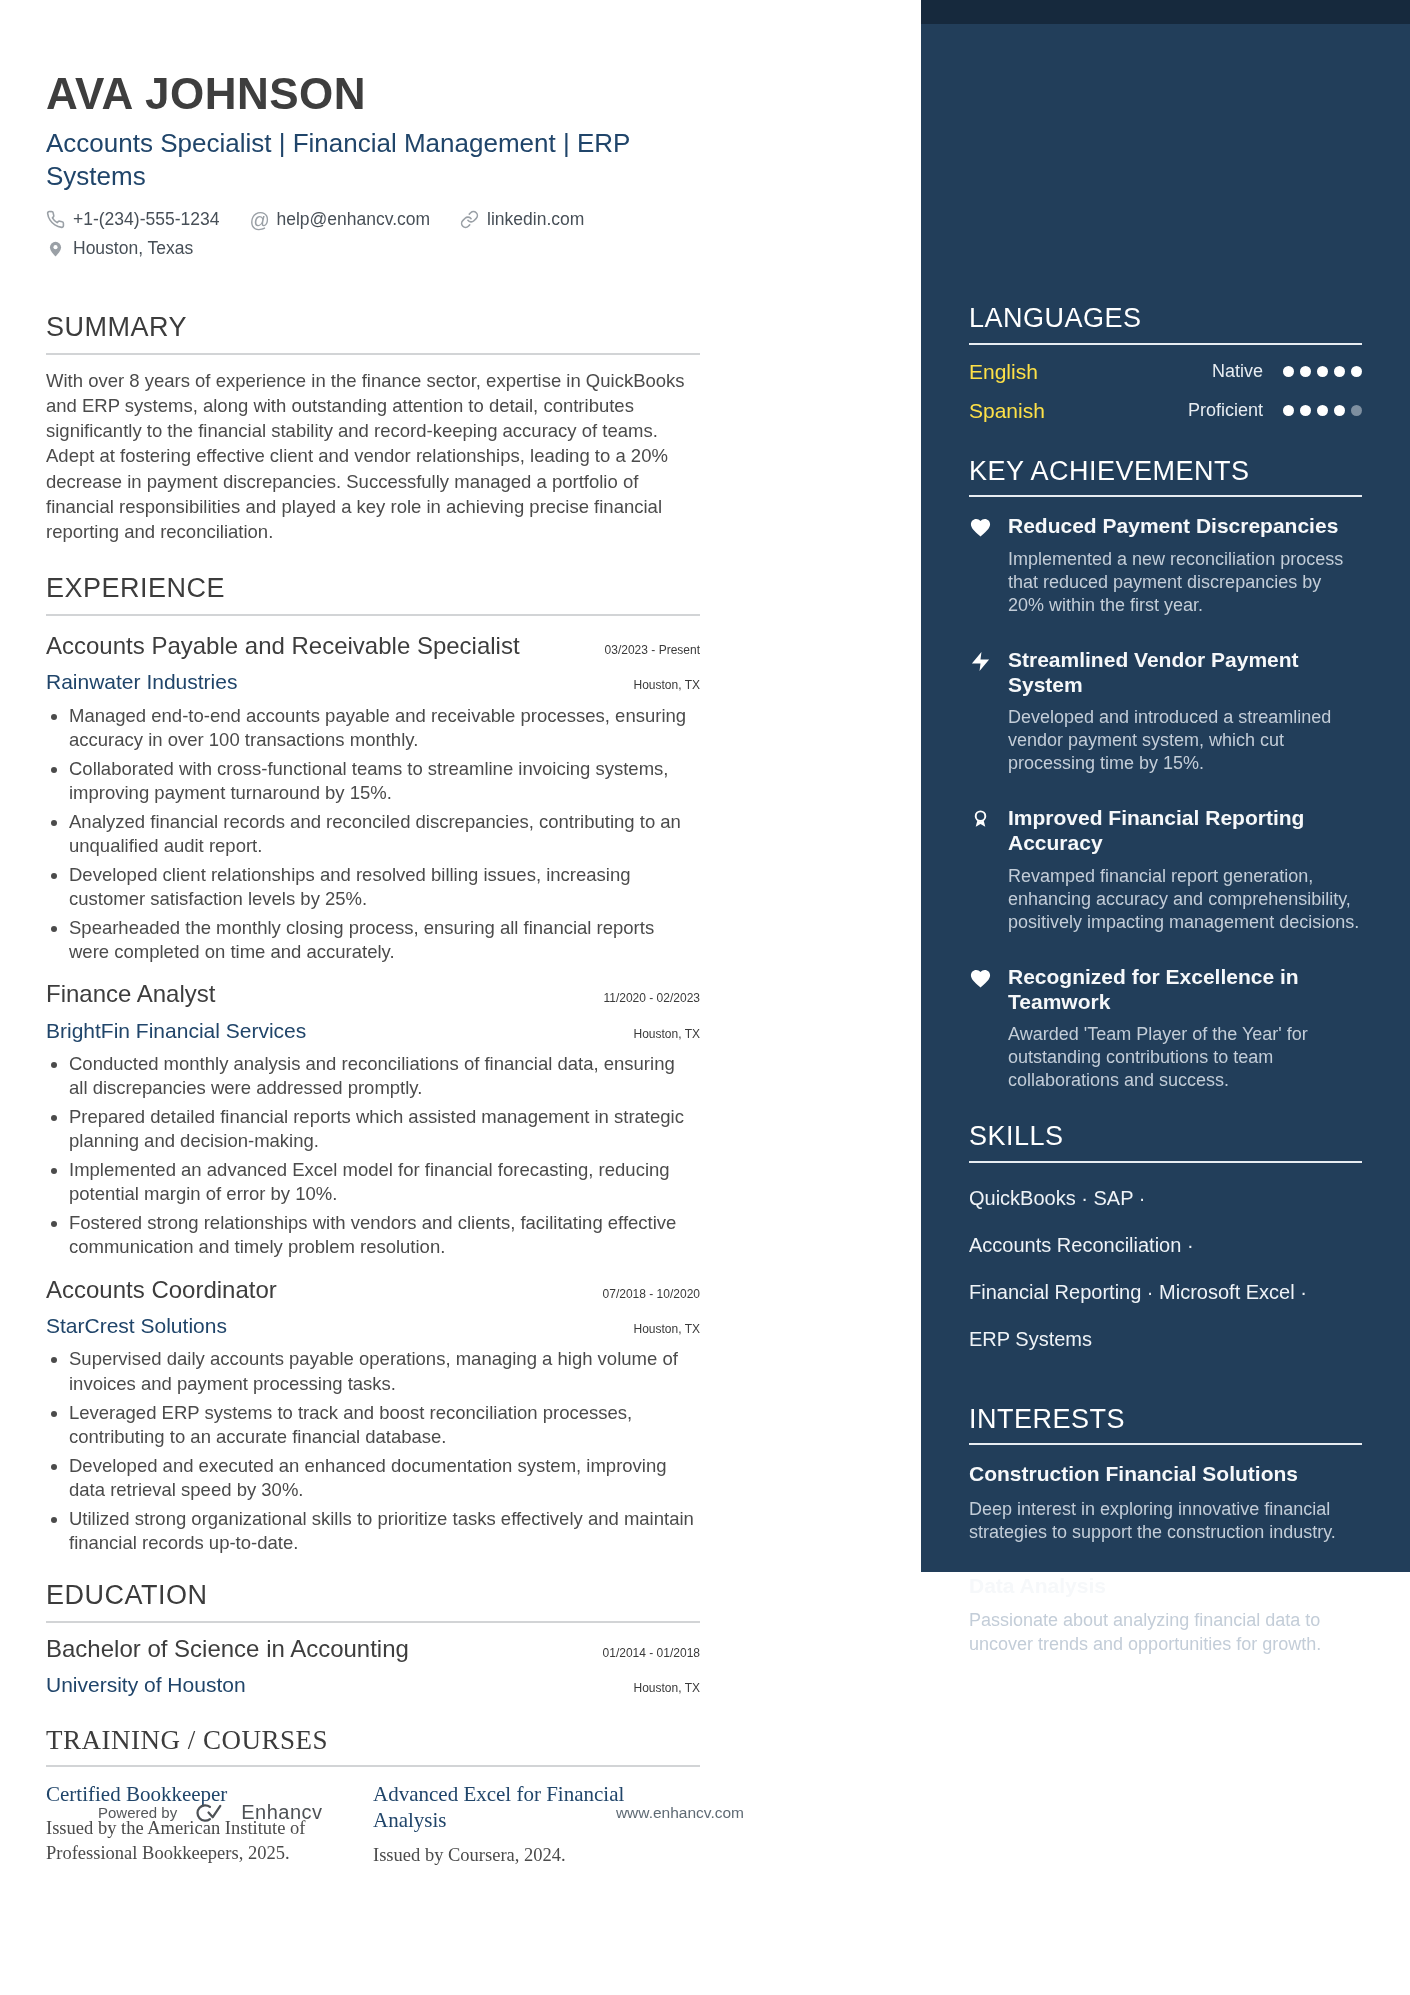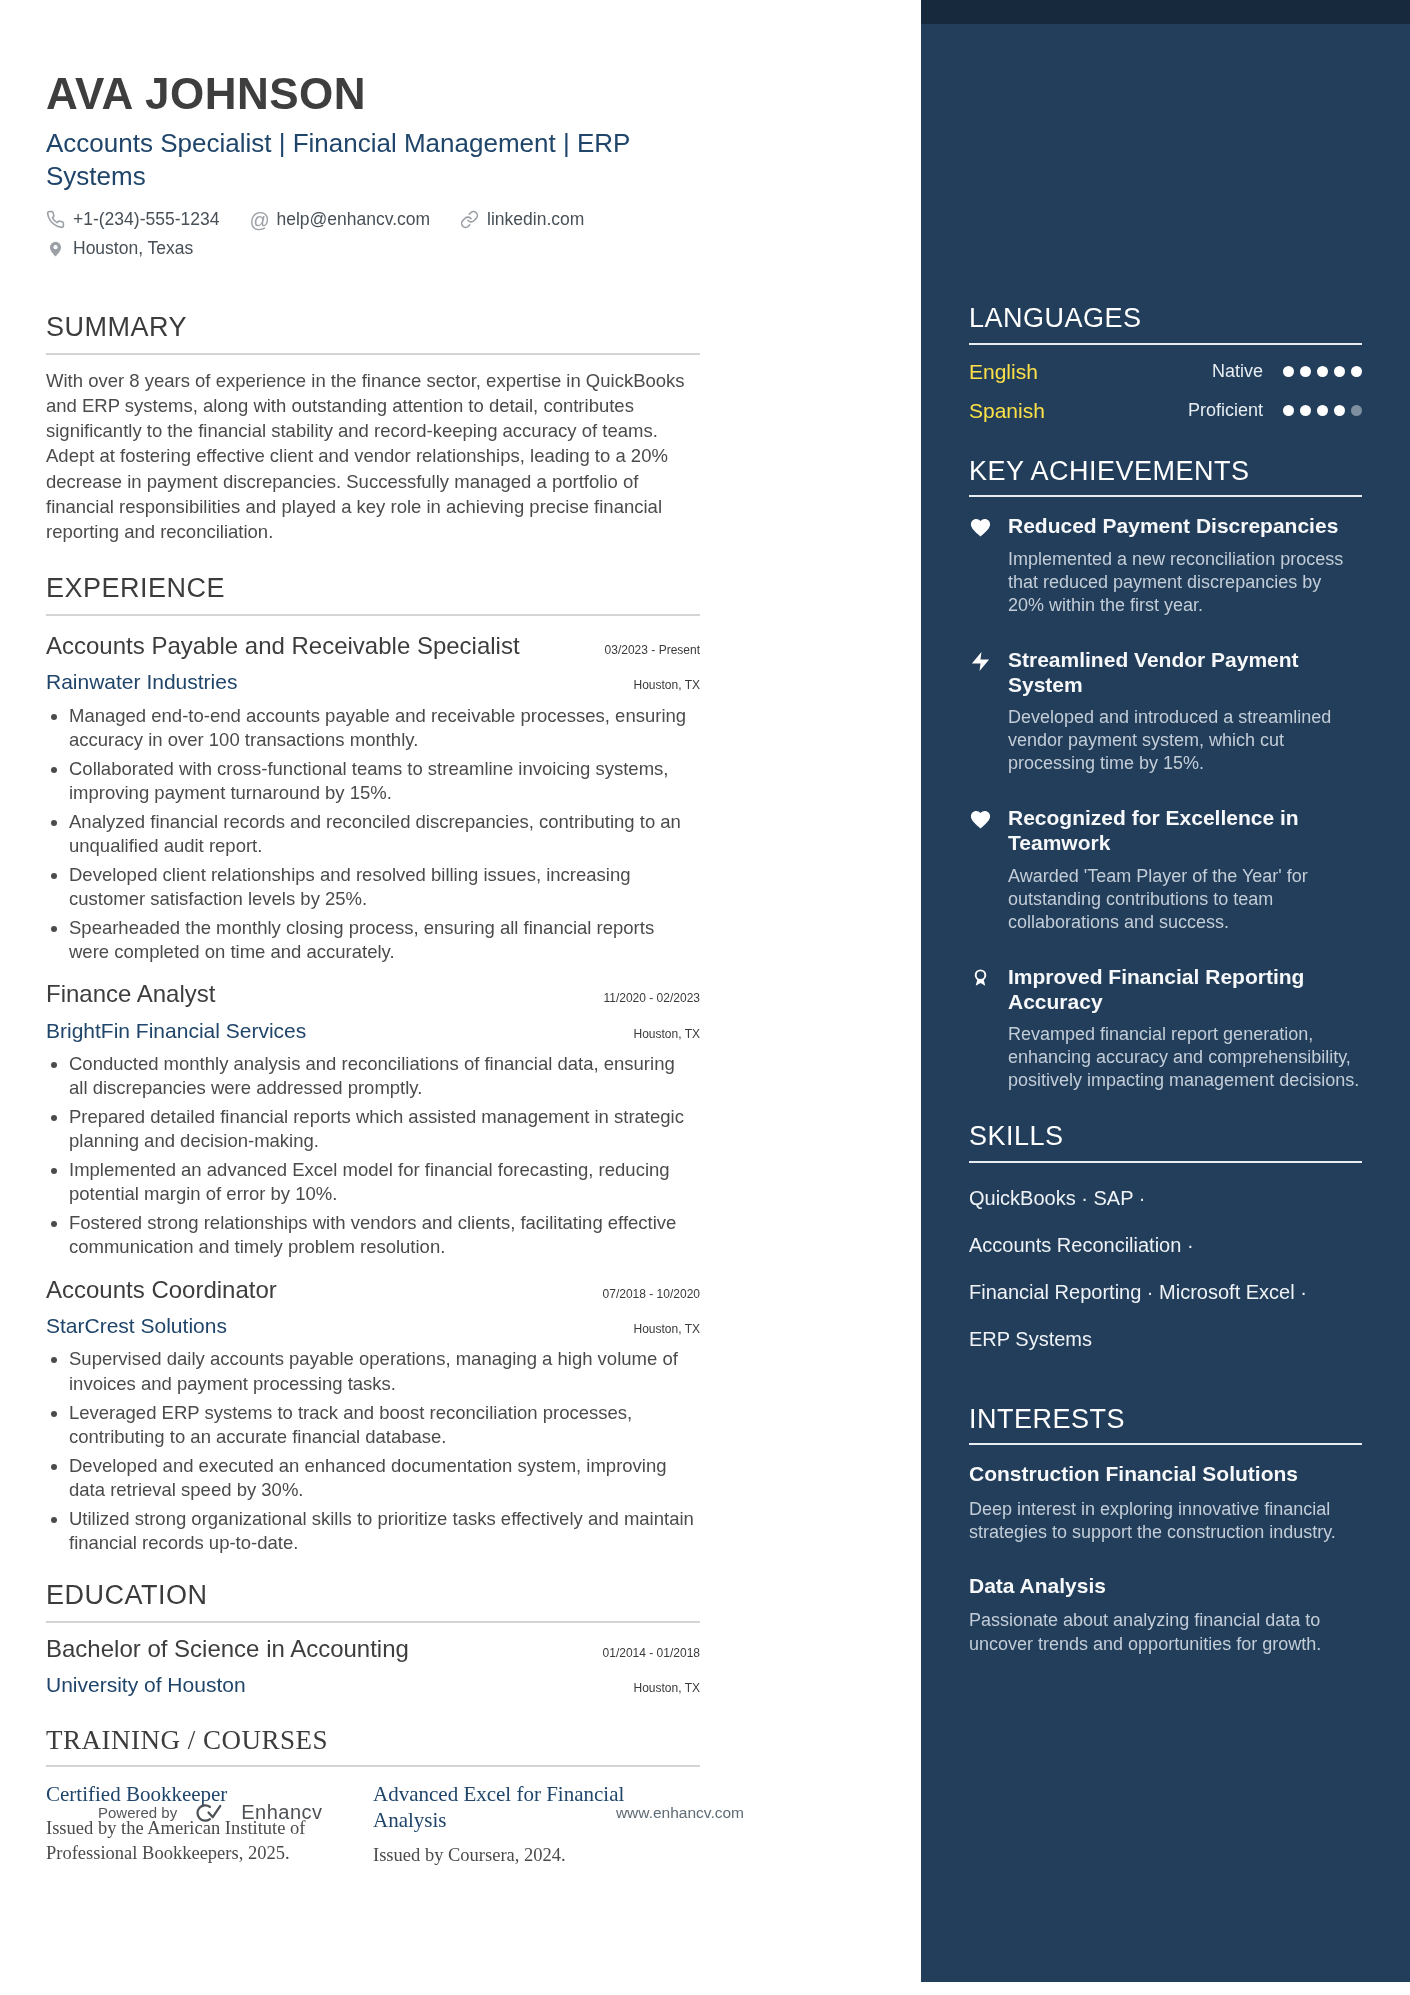--- a/index.html
+++ b/index.html
@@ -48,21 +48,21 @@
 
   .footer { position:absolute; left:52px; bottom:40px; width:646px;
             display:flex; justify-content:space-between; align-items:center; }
   .powered { display:flex; align-items:center; gap:16px; }
   .powered-label { font-size:15px; color:#55585B; }
   .brand-logo { width:32px; height:28px; display:inline-flex; }
   .brand-name { font-size:20px; color:#4E5256; letter-spacing:0.5px; }
   .site-url { font-size:15.5px; color:#5E6A74; }
 
   
-  .sidebar { position:absolute; left:921px; top:0; width:489px; height:1982px;
+  .sidebar { position:absolute; left:921px; top:0; width:489px; height:1572px;
              background:#223E5A; color:#fff; }
   .sidebar-band { position:absolute; top:0; left:0; width:100%; height:24px; background:#16293D; }
   .sidebar-inner { position:absolute; top:24px; left:0; width:100%; padding:0 48px; }
 
   .sb-heading { font-size:27px; font-weight:500; color:#FFFFFF; letter-spacing:0.5px;
                 line-height:1.1; margin:0; }
   .sb-rule { border:none; border-top:2px solid #E8EDF2; margin:9px 0 0 0; }
   .languages-sec { margin-top:280px; }
   .lang-row { display:flex; align-items:center; margin-top:15px; }
   .lang-name { flex:1; font-size:21px; color:#fde047; }
@@ -293,39 +293,39 @@
           </span>
           <div>
             <p class="ach-title">Streamlined Vendor Payment System</p>
             <p class="ach-desc">Developed and introduced a streamlined vendor payment system, which cut processing time by 15%.</p>
           </div>
         </div>
 
         <div class="ach-item">
           <span class="ach-icon">
             <svg viewBox="0 0 24 24">
+                <circle cx="12" cy="8.5" r="5" fill="none" stroke="#ffffff" stroke-width="2"></circle>
+                <path fill="#ffffff" d="M8.8 12.8 7 19.5l5-2.7 5 2.7-1.8-6.7-1.7 1a5.4 5.4 0 0 1-3 0l-1.7-1z"></path>
+              </svg>
+          </span>
+          <div>
+            <p class="ach-title">Improved Financial Reporting Accuracy</p>
+            <p class="ach-desc">Revamped financial report generation, enhancing accuracy and comprehensibility, positively impacting management decisions.</p>
+          </div>
+        </div>
+
+        <div class="ach-item">
+          <span class="ach-icon">
+            <svg viewBox="0 0 24 24">
                 <path fill="#ffffff" d="M12 21.35l-1.45-1.32C5.4 15.36 2 12.28 2 8.5 2 5.42 4.42 3 7.5 3c1.74 0 3.41.81 4.5 2.09C13.09 3.81 14.76 3 16.5 3 19.58 3 22 5.42 22 8.5c0 3.78-3.4 6.86-8.55 11.54L12 21.35z"></path>
               </svg>
           </span>
           <div>
             <p class="ach-title">Recognized for Excellence in Teamwork</p>
             <p class="ach-desc">Awarded 'Team Player of the Year' for outstanding contributions to team collaborations and success.</p>
-          </div>
-        </div>
-
-        <div class="ach-item">
-          <span class="ach-icon">
-            <svg viewBox="0 0 24 24">
-                <circle cx="12" cy="8.5" r="5" fill="none" stroke="#ffffff" stroke-width="2"></circle>
-                <path fill="#ffffff" d="M8.8 12.8 7 19.5l5-2.7 5 2.7-1.8-6.7-1.7 1a5.4 5.4 0 0 1-3 0l-1.7-1z"></path>
-              </svg>
-          </span>
-          <div>
-            <p class="ach-title">Improved Financial Reporting Accuracy</p>
-            <p class="ach-desc">Revamped financial report generation, enhancing accuracy and comprehensibility, positively impacting management decisions.</p>
           </div>
         </div>
       </div>
 
       <div class="skills-sec">
         <h2 class="sb-heading">SKILLS</h2>
         <hr class="sb-rule">
         <div class="skill-line">QuickBooks · SAP ·</div>
         <div class="skill-line">Accounts Reconciliation ·</div>
         <div class="skill-line">Financial Reporting · Microsoft Excel ·</div>

